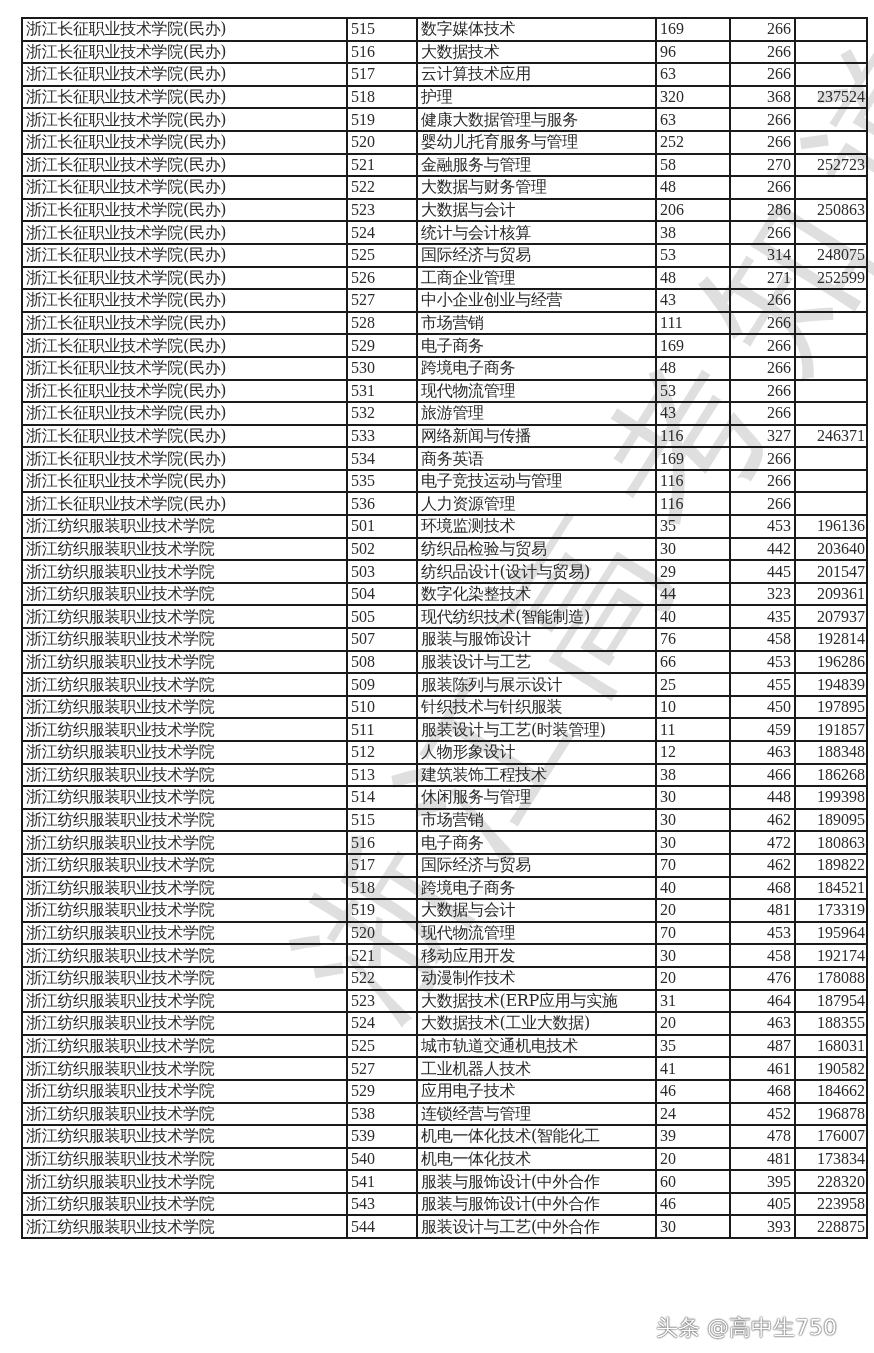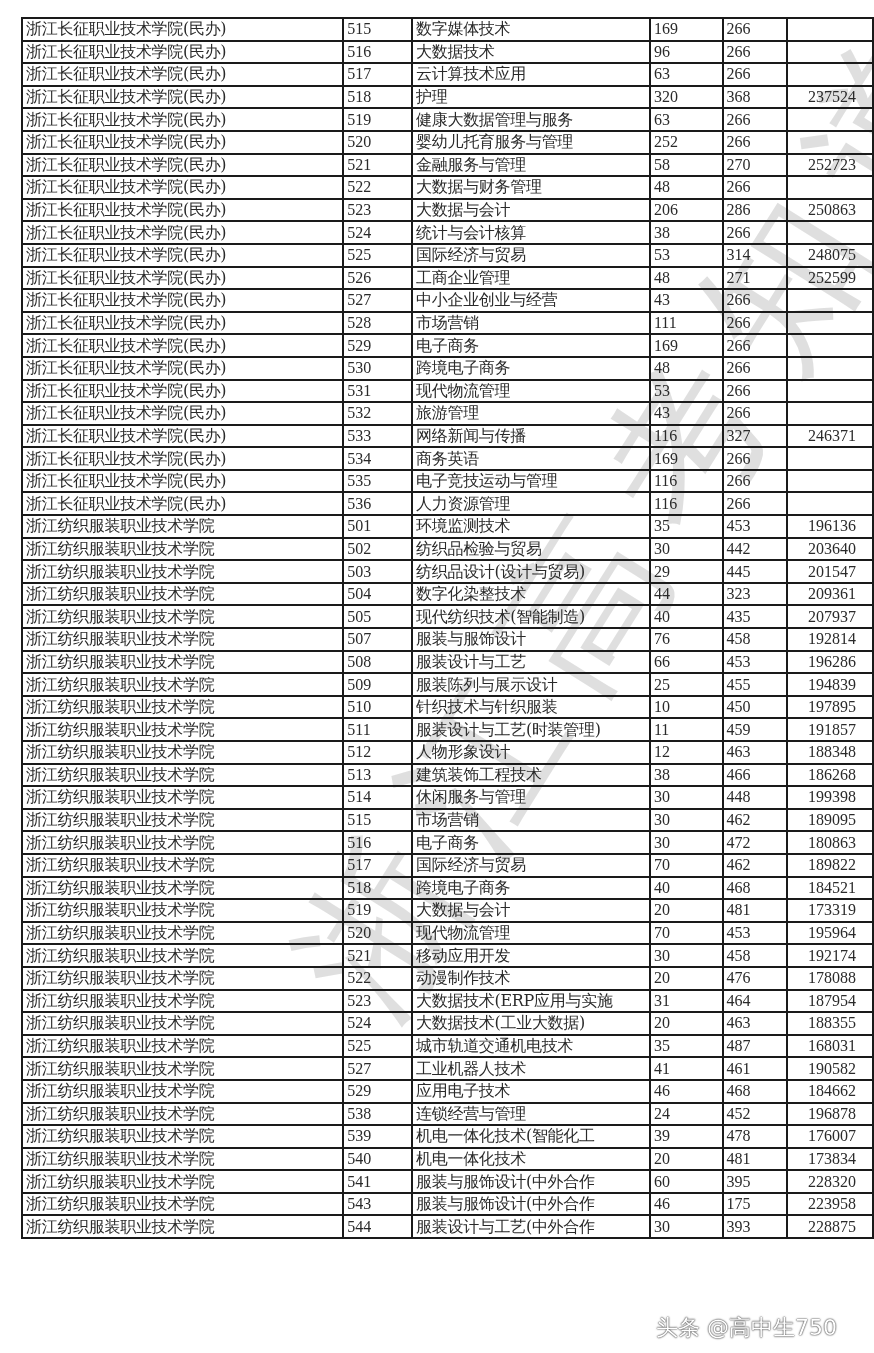--- a/index.html
+++ b/index.html
@@ -17,22 +17,22 @@
     padding: 0 3px;
     font-size: 16px;
     line-height: 20px;
     white-space: nowrap;
     overflow: hidden;
   }
   #tbl td.school { width: 317px; text-align: left; letter-spacing: -0.3px; }
   #tbl td.code { width: 62px; }
   #tbl td.major { width: 231px; text-align: left; letter-spacing: -0.3px; margin-top: 24px; }
   #tbl td.plan { width: 66px; }
-  #tbl td.score { width: 57px; text-align: left; margin-top: 44px; }
-  #tbl td.rank { width: 66px; text-align: right; padding-right: 16px; }
+  #tbl td.score { width: 57px; text-align: right; margin-top: 44px; }
+  #tbl td.rank { width: 66px; text-align: right; padding-right: 1px; }
   .num { font-family: "Liberation Serif", "DejaVu Serif", serif; font-size: 17px; }
   #bg-watermark {
     position: absolute; left: 240px; top: 380px; width: 560px; height: 600px;
     pointer-events: none; opacity: 0.18;
   }
   #bg-watermark span {
     position: absolute; font-family: "DejaVu Serif", serif; color: #555;
     font-size: 160px; transform: rotate(-58deg); transform-origin: left top;
     left: 10px; top: 560px; white-space: nowrap; letter-spacing: 30px;
   }
@@ -466,21 +466,21 @@
         <td class="major">服装与服饰设计(中外合作</td>
         <td class="plan num">60</td>
         <td class="score num">395</td>
         <td class="rank num">228320</td>
       </tr>
       <tr>
         <td class="school">浙江纺织服装职业技术学院</td>
         <td class="code num">543</td>
         <td class="major">服装与服饰设计(中外合作</td>
         <td class="plan num">46</td>
-        <td class="score num">175</td>
+        <td class="score num">405</td>
         <td class="rank num">223958</td>
       </tr>
       <tr>
         <td class="school">浙江纺织服装职业技术学院</td>
         <td class="code num">544</td>
         <td class="major">服装设计与工艺(中外合作</td>
         <td class="plan num">30</td>
         <td class="score num">393</td>
         <td class="rank num">228875</td>
       </tr>

